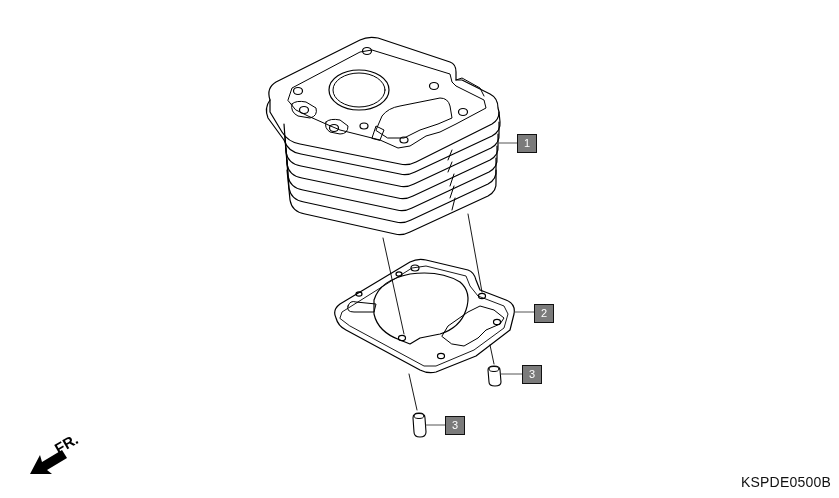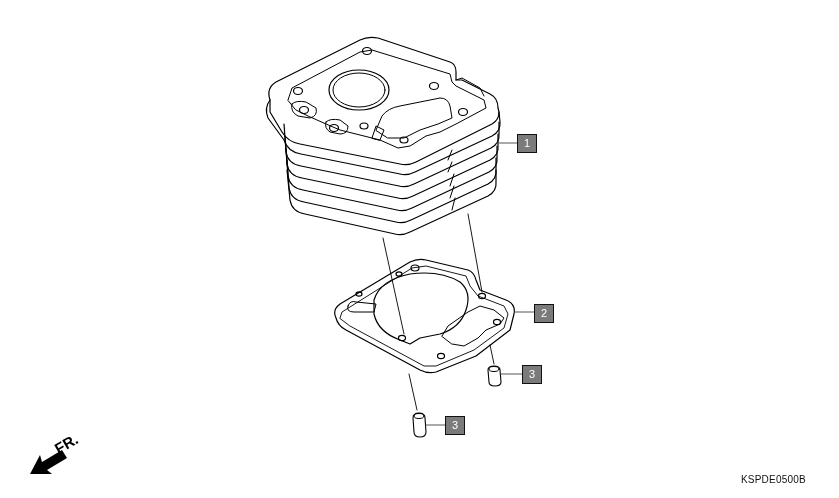--- a/index.html
+++ b/index.html
@@ -2,21 +2,21 @@
 <html><head>
   <meta charset="utf-8">
   <style>
     html, body { margin: 0; padding: 0; background: #ffffff; }
     body { width: 839px; height: 498px; position: relative; overflow: hidden;
            font-family: "Liberation Sans", sans-serif; }
     #drawing { position: absolute; left: 0; top: 0; }
     .callout { position: absolute; width: 18px; height: 17px; background: #7b7b7b;
                border: 1px solid #111; color: #fff; font-size: 11px; line-height: 17px;
                text-align: center; font-family: "Liberation Sans", sans-serif; cursor: pointer; }
-    .diagram-code { position: absolute; left: 741px; top: 474px; font-size: 10px; color: #111;
+    .diagram-code { position: absolute; left: 741px; top: 474px; font-size: 14px; color: #111;
                     font-family: "Liberation Sans", sans-serif; letter-spacing: 0.2px; }
     .fr-label { position: absolute; left: 60px; top: 440px; font-size: 15px; font-weight: bold;
                 color: #000; transform: rotate(-30deg); transform-origin: left bottom;
                 font-family: "Liberation Sans", sans-serif; }
   </style>
 </head>
 <body>
 
 <svg id="drawing" width="839" height="498" viewBox="0 0 839 498" fill="none" stroke="#000" stroke-width="1.2" stroke-linejoin="round" stroke-linecap="round">
 

